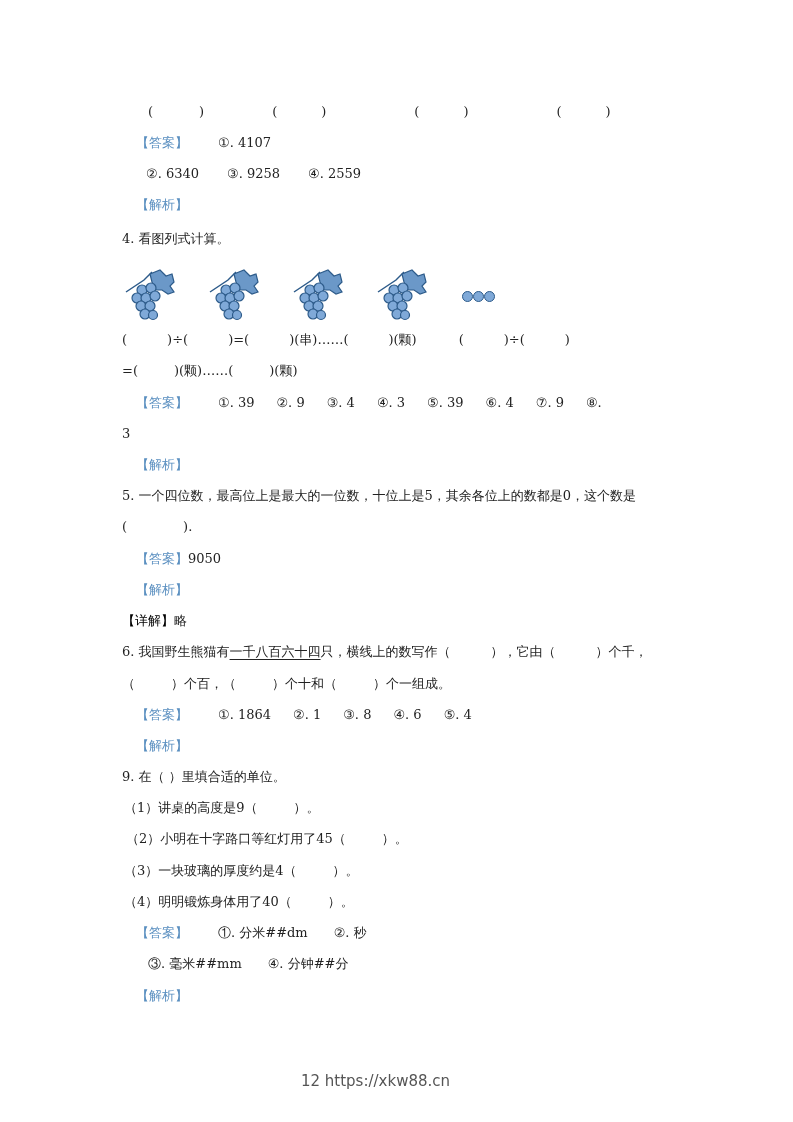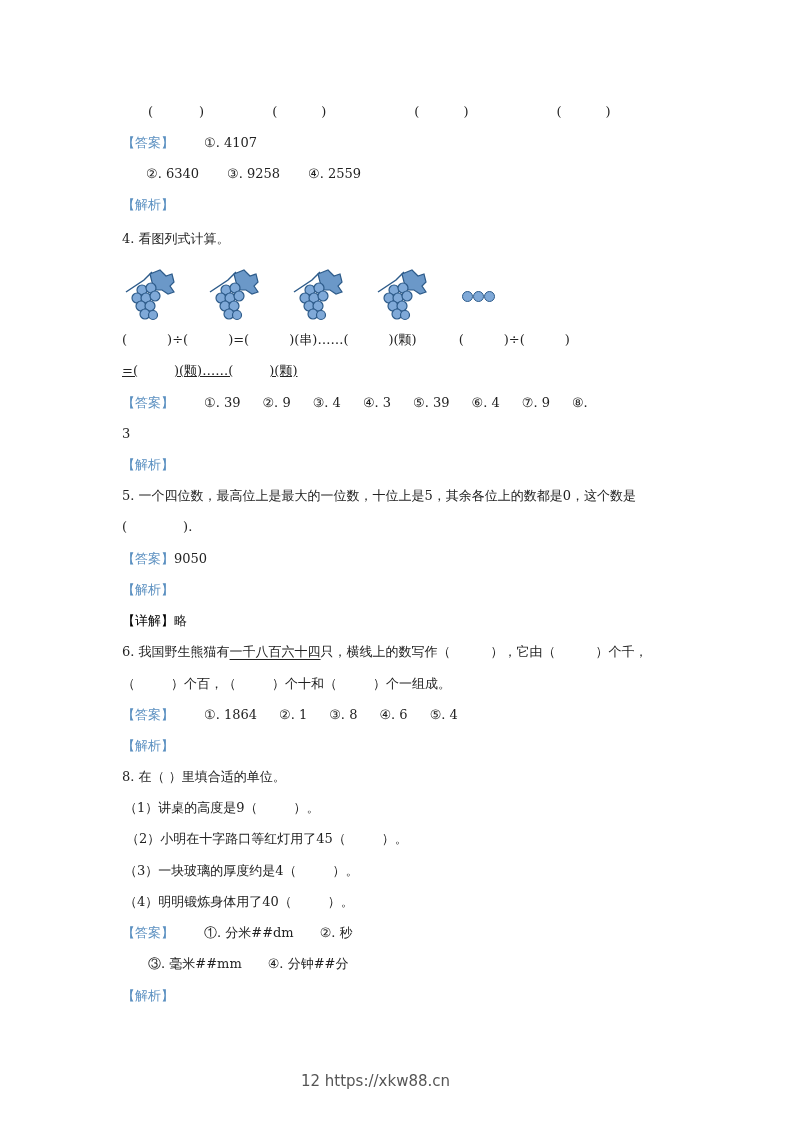--- a/index.html
+++ b/index.html
@@ -2,21 +2,21 @@
 <html><head>
   <meta charset="utf-8">
   <style>
     html, body { margin: 0; padding: 0; background: #ffffff; }
     body {
       width: 793px; height: 1122px; position: relative; overflow: hidden;
       font-family: "DejaVu Serif", "Liberation Serif", serif;
       font-size: 13px; color: #222222;
     }
     .line { position: absolute; left: 122px; white-space: nowrap; line-height: 18px; }
-    .tag { color: #5a8fc0; }
+    .tag { color: #5a8fc0; margin-left: 14px; }
     .tag-black { color: #000000; }
     .gap { display: inline-block; }
     .ul { text-decoration: underline; text-underline-offset: 3px; }
     .grapes { position: absolute; top: 268px; left: 122px; width: 400px; height: 60px; }
     .grape { position: absolute; top: 0; width: 60px; height: 56px; }
     .dots { position: absolute; top: 22px; left: 340px; }
     .dot { display: inline-block; width: 9px; height: 9px; border-radius: 50%; background: #7fa9d8; border: 1px solid #2d5b8a; margin-right: 0px; }
     .footer { position: absolute; top: 1072px; left: 0; width: 751px; text-align: center;
       font-family: "DejaVu Sans", "Liberation Sans", sans-serif; font-size: 15px; color: #555555; }
   </style>
@@ -102,21 +102,21 @@
     </g>
   </svg>
   <div class="dots">
     <span class="dot"></span><span class="dot"></span><span class="dot"></span>
   </div>
 </div>
 
 <div class="line" style="top:331px;">
   <span>(</span><span class="gap" style="width:40px"></span><span>)÷(</span><span class="gap" style="width:40px"></span><span>)=(</span><span class="gap" style="width:40px"></span><span>)(串)……(</span><span class="gap" style="width:40px"></span><span>)(颗)</span><span class="gap" style="width:42px"></span><span>(</span><span class="gap" style="width:40px"></span><span>)÷(</span><span class="gap" style="width:40px"></span><span>)</span>
 </div>
-<div class="line" style="top:362px;text-decoration:underline;">
+<div class="line" style="top:362px;">
   <span>=(</span><span class="gap" style="width:36px"></span><span>)(颗)……(</span><span class="gap" style="width:36px"></span><span>)(颗)</span>
 </div>
 <div class="line" style="top:394px;">
   <span class="tag">【答案】</span><span class="gap" style="width:30px"></span><span>①. 39</span><span class="gap" style="width:22px"></span><span>②. 9</span><span class="gap" style="width:22px"></span><span>③. 4</span><span class="gap" style="width:22px"></span><span>④. 3</span><span class="gap" style="width:22px"></span><span>⑤. 39</span><span class="gap" style="width:22px"></span><span>⑥. 4</span><span class="gap" style="width:22px"></span><span>⑦. 9</span><span class="gap" style="width:22px"></span><span>⑧.</span>
 </div>
 <div class="line" style="top:425px;">
   <span>3</span>
 </div>
 <div class="line" style="top:456px;">
   <span class="tag">【解析】</span>
@@ -145,21 +145,21 @@
   <span>（</span><span class="gap" style="width:36px"></span><span>）个百，（</span><span class="gap" style="width:36px"></span><span>）个十和（</span><span class="gap" style="width:36px"></span><span>）个一组成。</span>
 </div>
 <div class="line" style="top:706px;">
   <span class="tag">【答案】</span><span class="gap" style="width:30px"></span><span>①. 1864</span><span class="gap" style="width:22px"></span><span>②. 1</span><span class="gap" style="width:22px"></span><span>③. 8</span><span class="gap" style="width:22px"></span><span>④. 6</span><span class="gap" style="width:22px"></span><span>⑤. 4</span>
 </div>
 <div class="line" style="top:737px;">
   <span class="tag">【解析】</span>
 </div>
 
 <div class="line" style="top:768px;">
-  <span>8. 在（    ）里填合适的单位。</span>
+  <span>9. 在（    ）里填合适的单位。</span>
 </div>
 <div class="line" style="top:799px; left:124px;">
   <span>（1）讲桌的高度是9（</span><span class="gap" style="width:36px"></span><span>）。</span>
 </div>
 <div class="line" style="top:830px; left:126px;">
   <span>（2）小明在十字路口等红灯用了45（</span><span class="gap" style="width:36px"></span><span>）。</span>
 </div>
 <div class="line" style="top:862px; left:124px;">
   <span>（3）一块玻璃的厚度约是4（</span><span class="gap" style="width:36px"></span><span>）。</span>
 </div>

